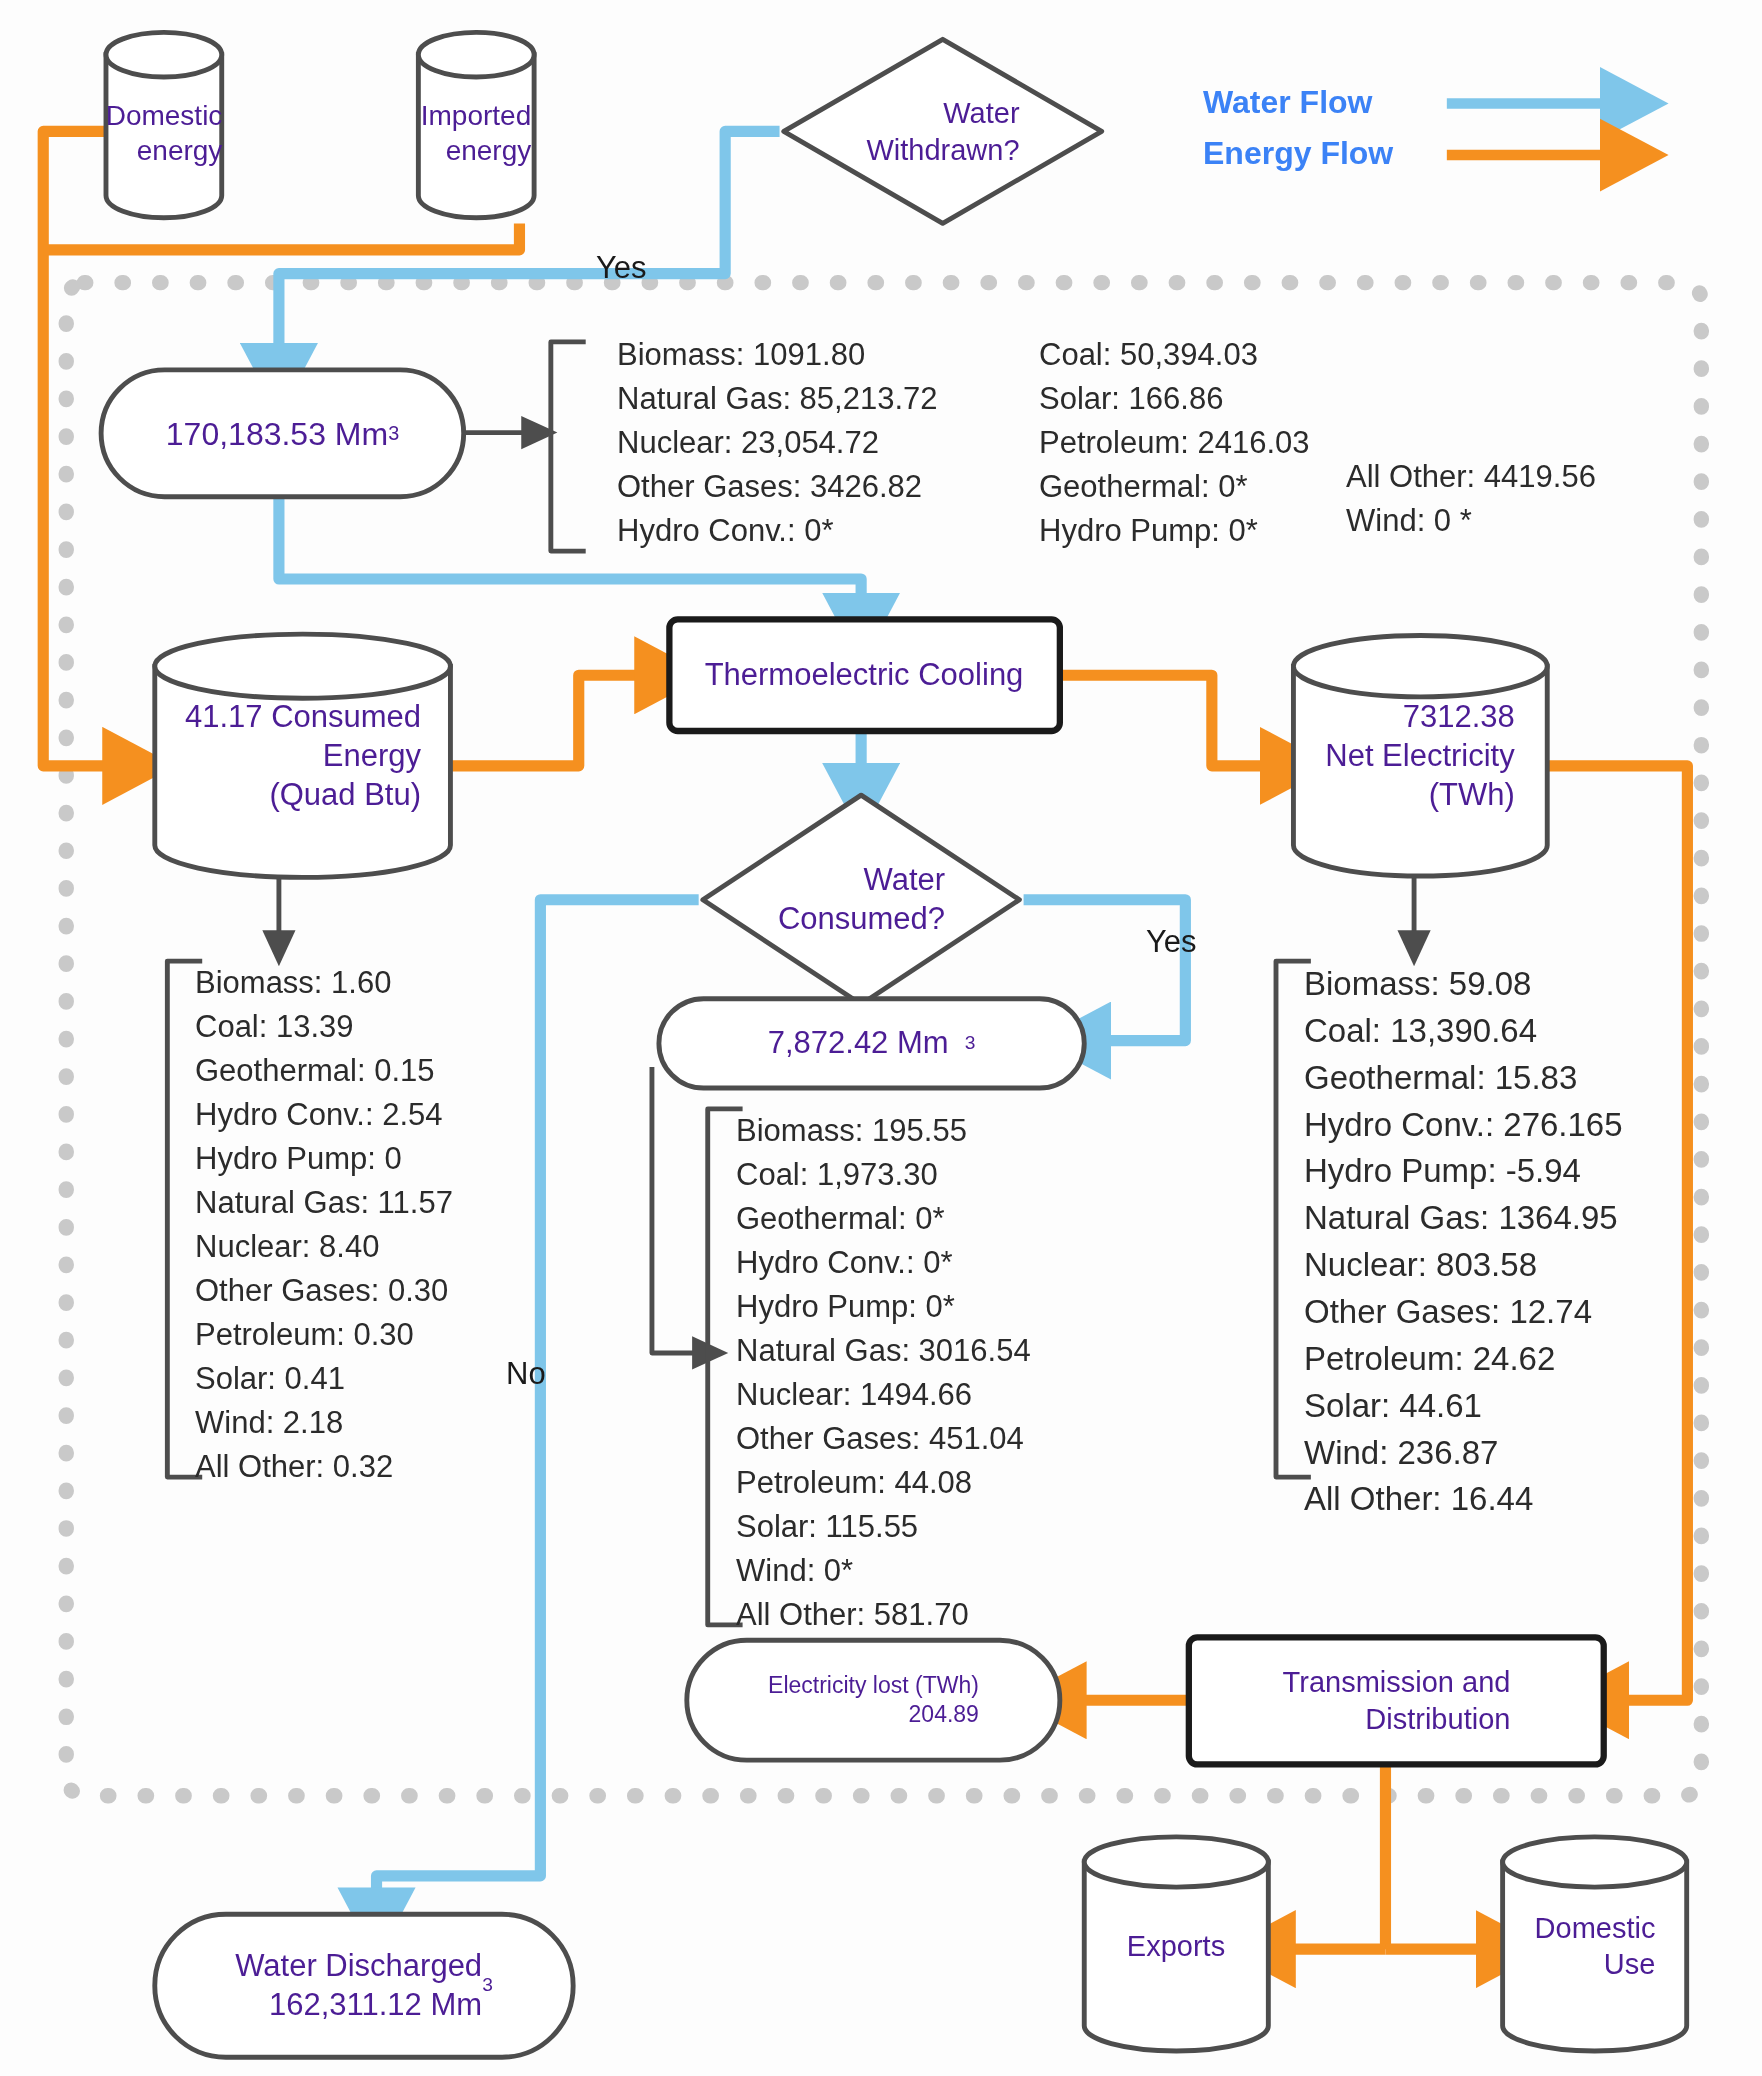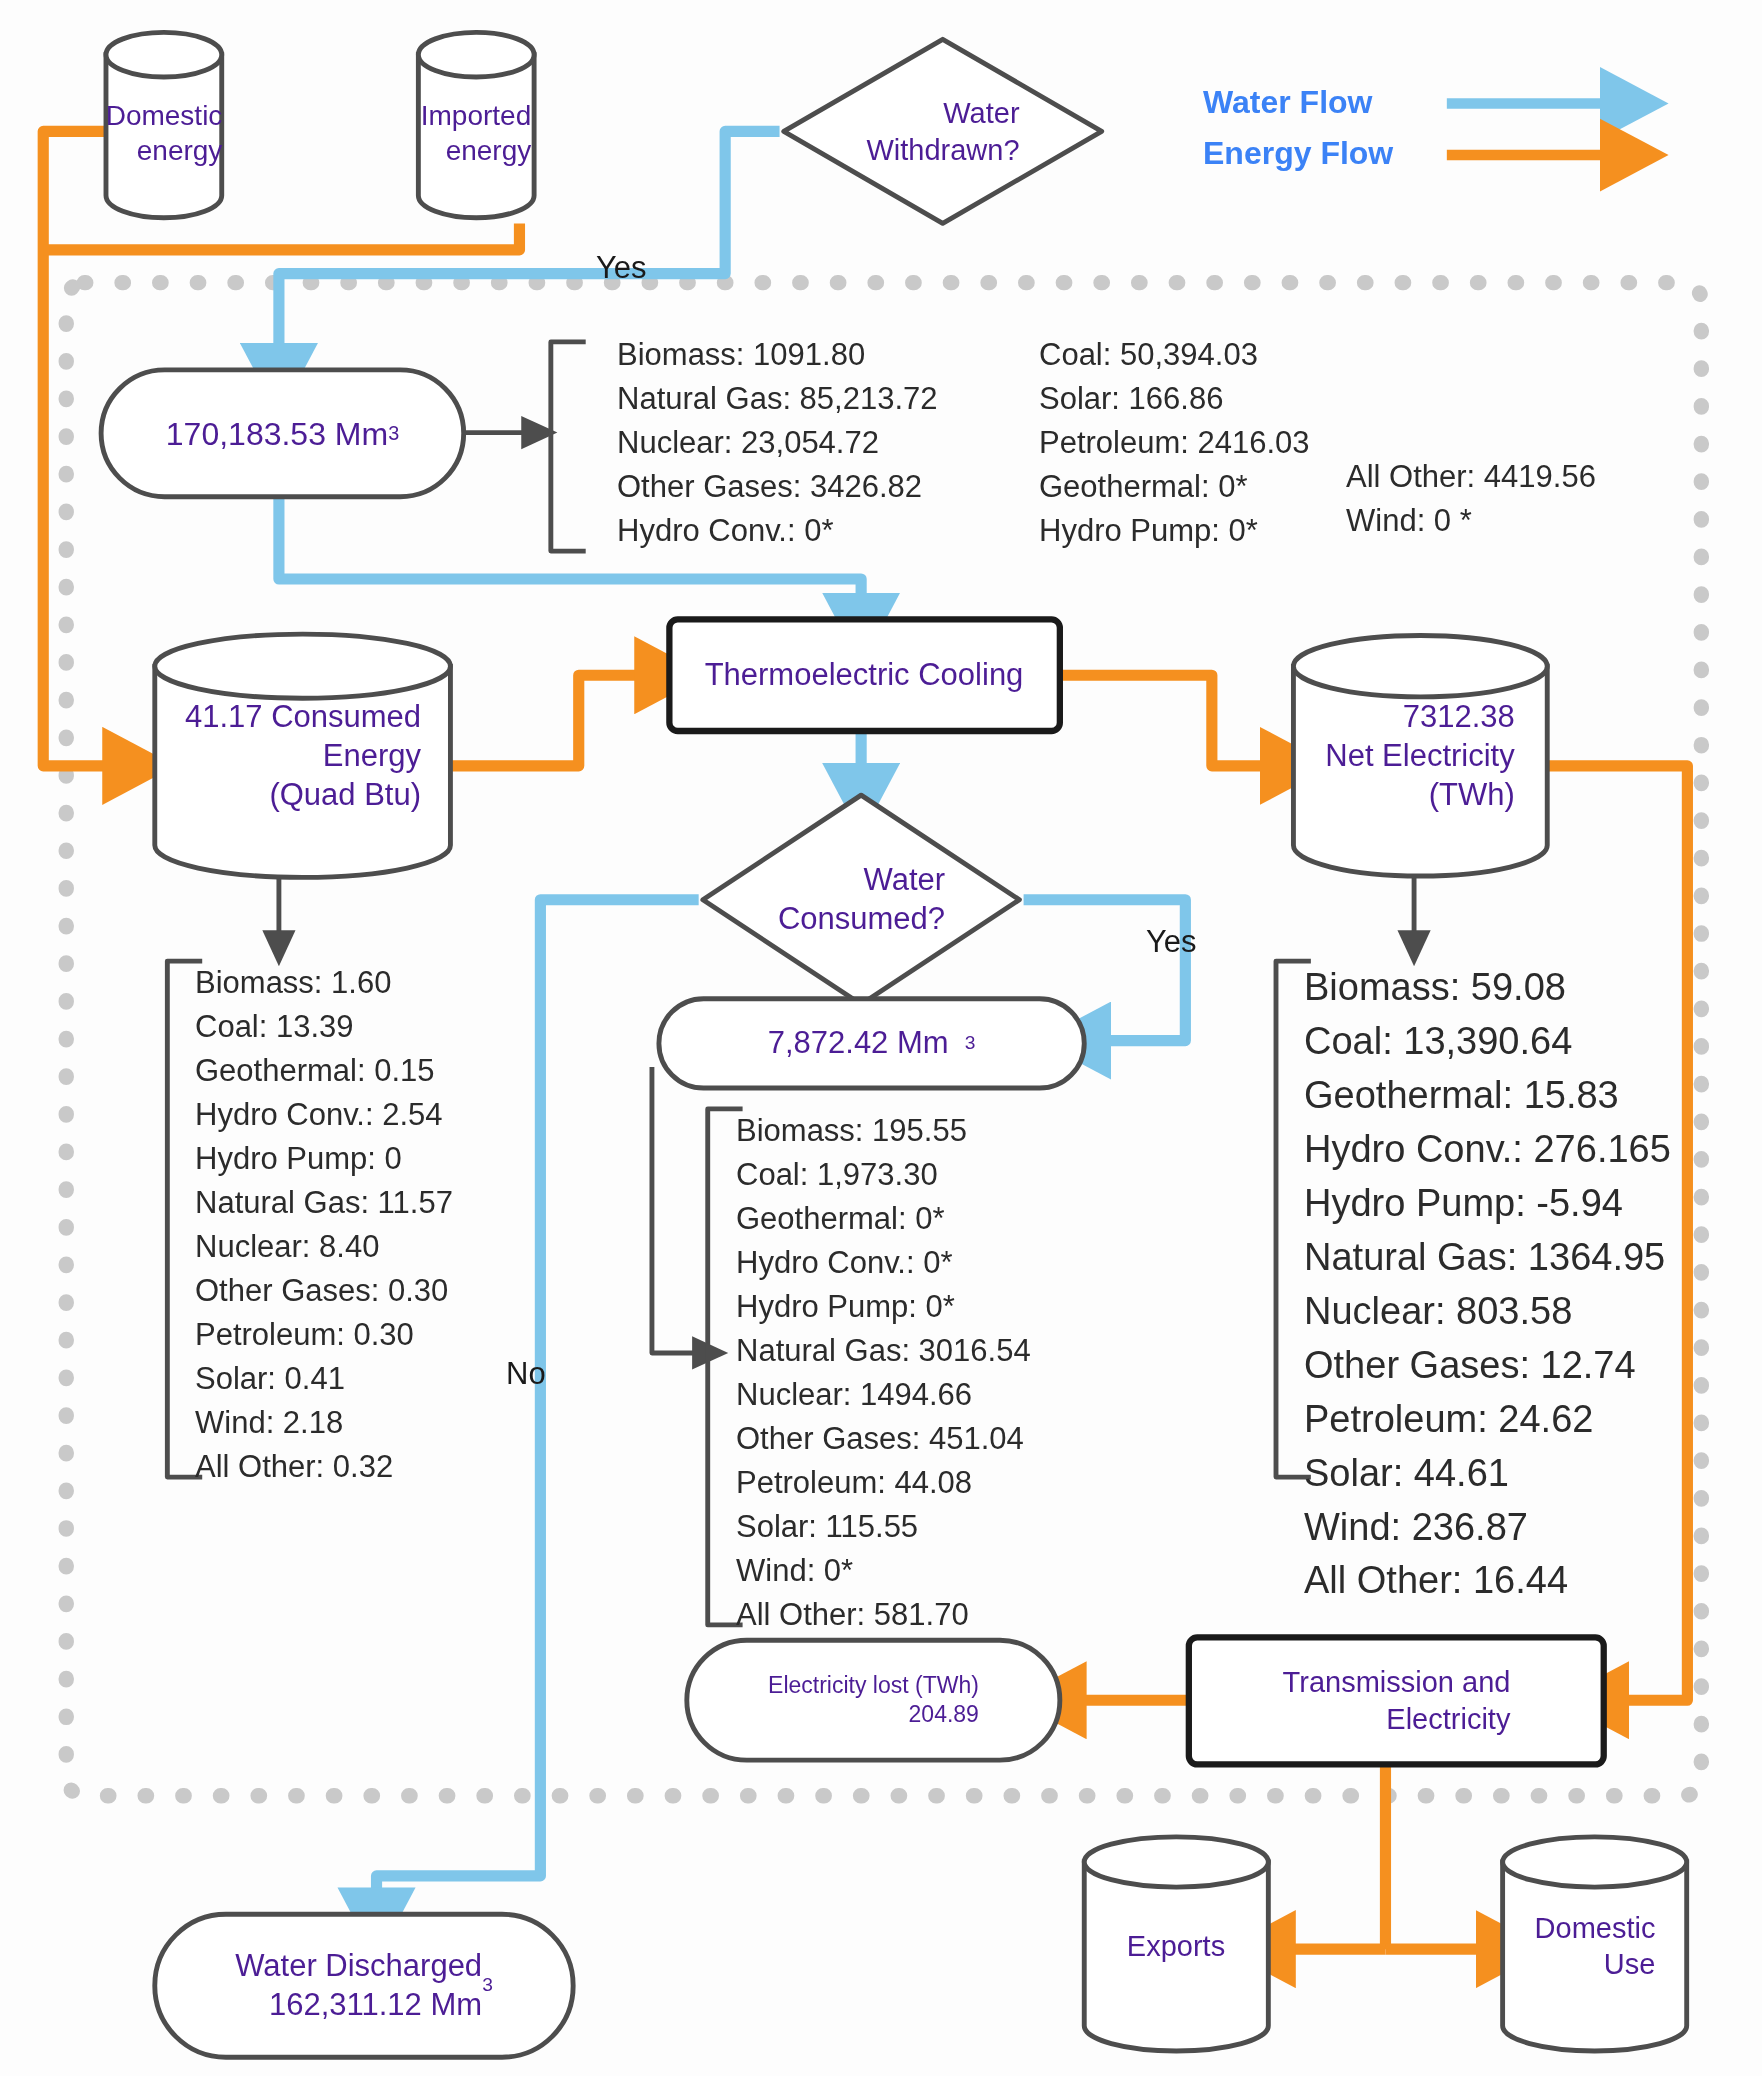--- a/index.html
+++ b/index.html
@@ -188,21 +188,21 @@
 Consumed?</div>
 
   <div class="node-text" style="left:659px; top:999px; width:425px; height:89px; font-size:31px;gap:16px;">
     <span>7,872.42 Mm</span><span class="sup">3</span>
   </div>
 
   <div class="node-text" style="left:687px; top:1640px; width:373px; height:120px; font-size:23px;">Electricity lost (TWh)
 204.89</div>
 
   <div class="node-text" style="left:1189px; top:1637px; width:415px; height:127px; font-size:29px;">Transmission and
-Electricity</div>
+Distribution</div>
 
   <div class="node-text" style="left:1084px; top:1904px; width:184px; height:84px; font-size:29px;">Exports</div>
   <div class="node-text" style="left:1503px; top:1890px; width:184px; height:112px; font-size:29px;">Domestic
 Use</div>
 
   <div class="node-text" style="left:155px; top:1914px; width:418px; height:143px; font-size:31px;">
     <span>Water Discharged
 162,311.12 Mm</span><span class="sup">3</span>
   </div>
 
@@ -242,21 +242,21 @@
 Hydro Conv.: 0*
 Hydro Pump: 0*
 Natural Gas: 3016.54
 Nuclear: 1494.66
 Other Gases: 451.04
 Petroleum: 44.08
 Solar: 115.55
 Wind: 0*
 All Other: 581.70</div>
 
-  <div class="list-block" style="left:1304px; top:961px; font-size:38px;">Biomass: 59.08
+  <div class="list-block" style="left:1304px; top:961px; font-size:33px;">Biomass: 59.08
 Coal: 13,390.64
 Geothermal: 15.83
 Hydro Conv.: 276.165
 Hydro Pump: -5.94
 Natural Gas: 1364.95
 Nuclear: 803.58
 Other Gases: 12.74
 Petroleum: 24.62
 Solar: 44.61
 Wind: 236.87

